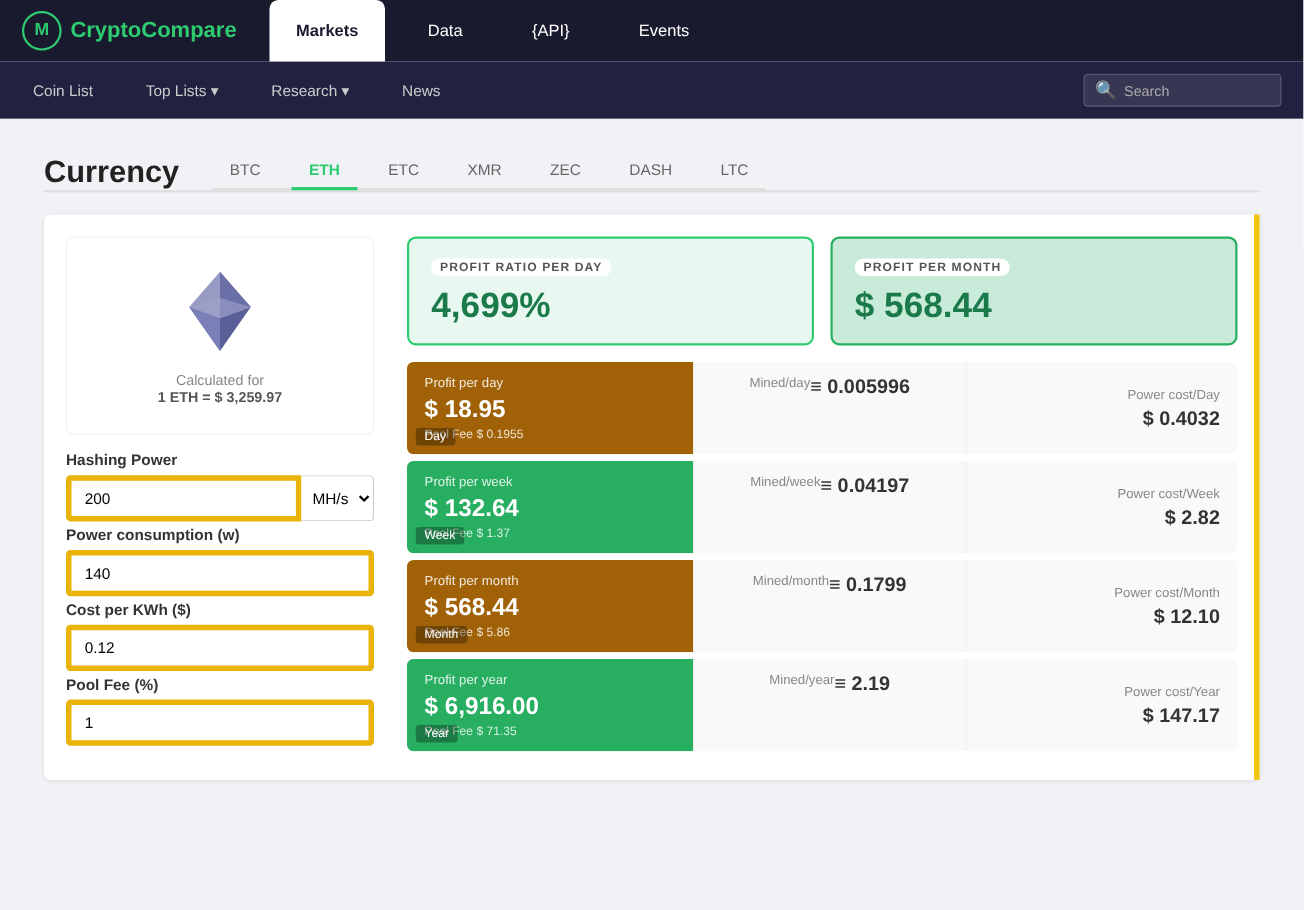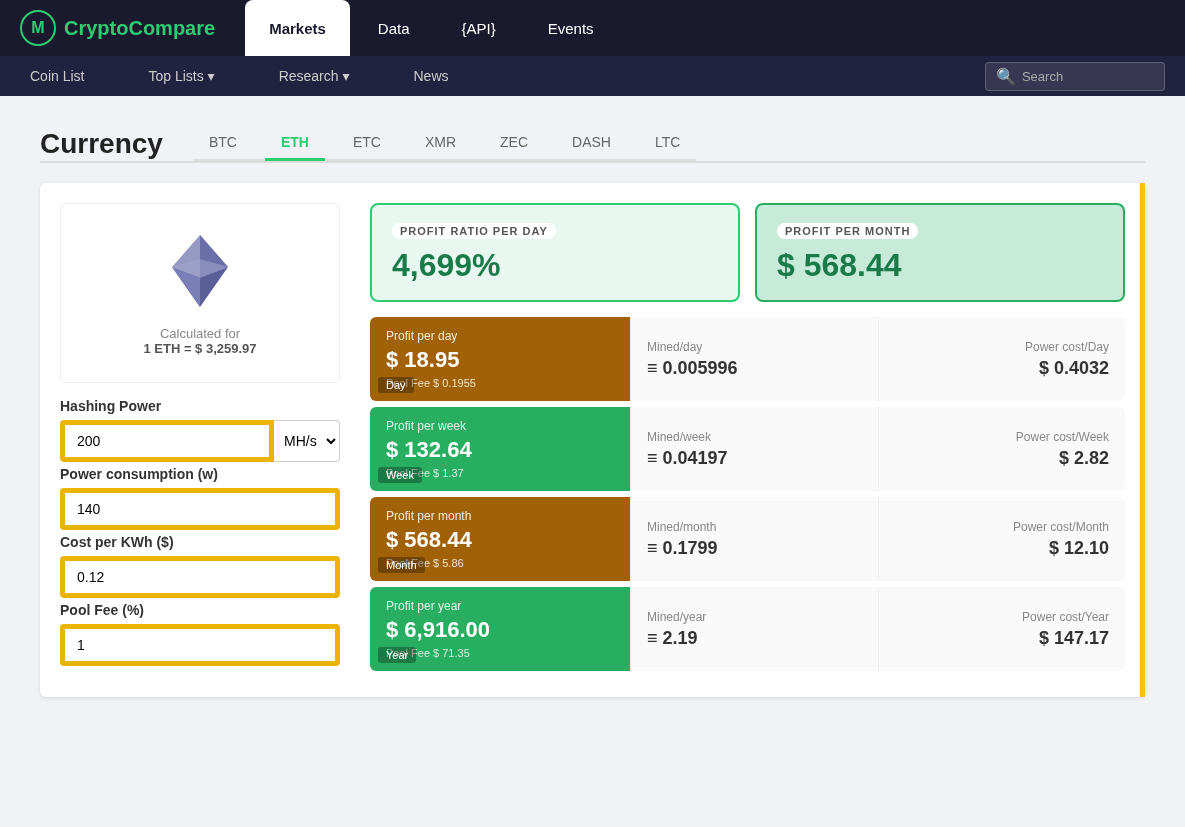--- a/index.html
+++ b/index.html
@@ -21,39 +21,39 @@
     }
     .logo-icon {
       width: 36px; height: 36px;
       border: 2px solid #2ecc71;
       border-radius: 50%;
       display: flex; align-items: center; justify-content: center;
       color: #2ecc71; font-size: 16px; font-weight: bold;
     }
     .logo-text { color: white; font-size: 20px; font-weight: bold; }
     .logo-text span { color: #2ecc71; }
-    .nav-items { display: flex; gap: 4px; }
+    .nav-items { display: flex; gap: 15px; }
     .nav-item {
       color: white; padding: 0 24px; height: 56px;
       display: flex; align-items: center; font-size: 15px;
       cursor: pointer; text-decoration: none;
     }
     .nav-item.active {
       background: white; color: #1a1a2e; border-radius: 8px 8px 0 0;
       font-weight: bold;
     }
 
     
     .sub-nav {
       background: #212140;
       display: flex;
       align-items: center;
       padding: 0 20px;
-      height: 40px;
-      gap: 44px;
+      height: 52px;
+      gap: 28px;
     }
     .sub-nav-item {
       color: #ccc; font-size: 14px; cursor: pointer;
       display: flex; align-items: center; gap: 4px;
       height: 44px; padding: 0 10px;
     }
     .search-box {
       margin-left: auto;
       background: rgba(255,255,255,0.1);
       border: 1px solid rgba(255,255,255,0.2);
@@ -191,21 +191,21 @@
       background: rgba(0,0,0,0.3); color: white;
       font-size: 11px; padding: 2px 8px; border-radius: 3px;
     }
     .stat-label { font-size: 12px; color: rgba(255,255,255,0.85); margin-bottom: 4px; }
     .stat-value { font-size: 22px; font-weight: bold; color: white; }
     .stat-fee { font-size: 11px; color: rgba(255,255,255,0.8); margin-top: 4px; }
 
     .stat-secondary {
       background: #f9f9f9; padding: 12px 16px;
       border-left: 1px solid #eee;
-      display: flex; flex-direction: column; justify-content: center;
+      display: flex; flex-direction: row; justify-content: center;
     }
     .stat-secondary-label { font-size: 12px; color: #888; margin-bottom: 4px; }
     .stat-secondary-value { font-size: 18px; font-weight: bold; color: #333; }
 
     .stat-tertiary {
       background: #f9f9f9; padding: 12px 16px;
       border-left: 1px solid #eee;
       display: flex; flex-direction: column; justify-content: center;
     }
     .stat-tertiary-label { font-size: 12px; color: #888; margin-bottom: 4px; text-align: right; }

